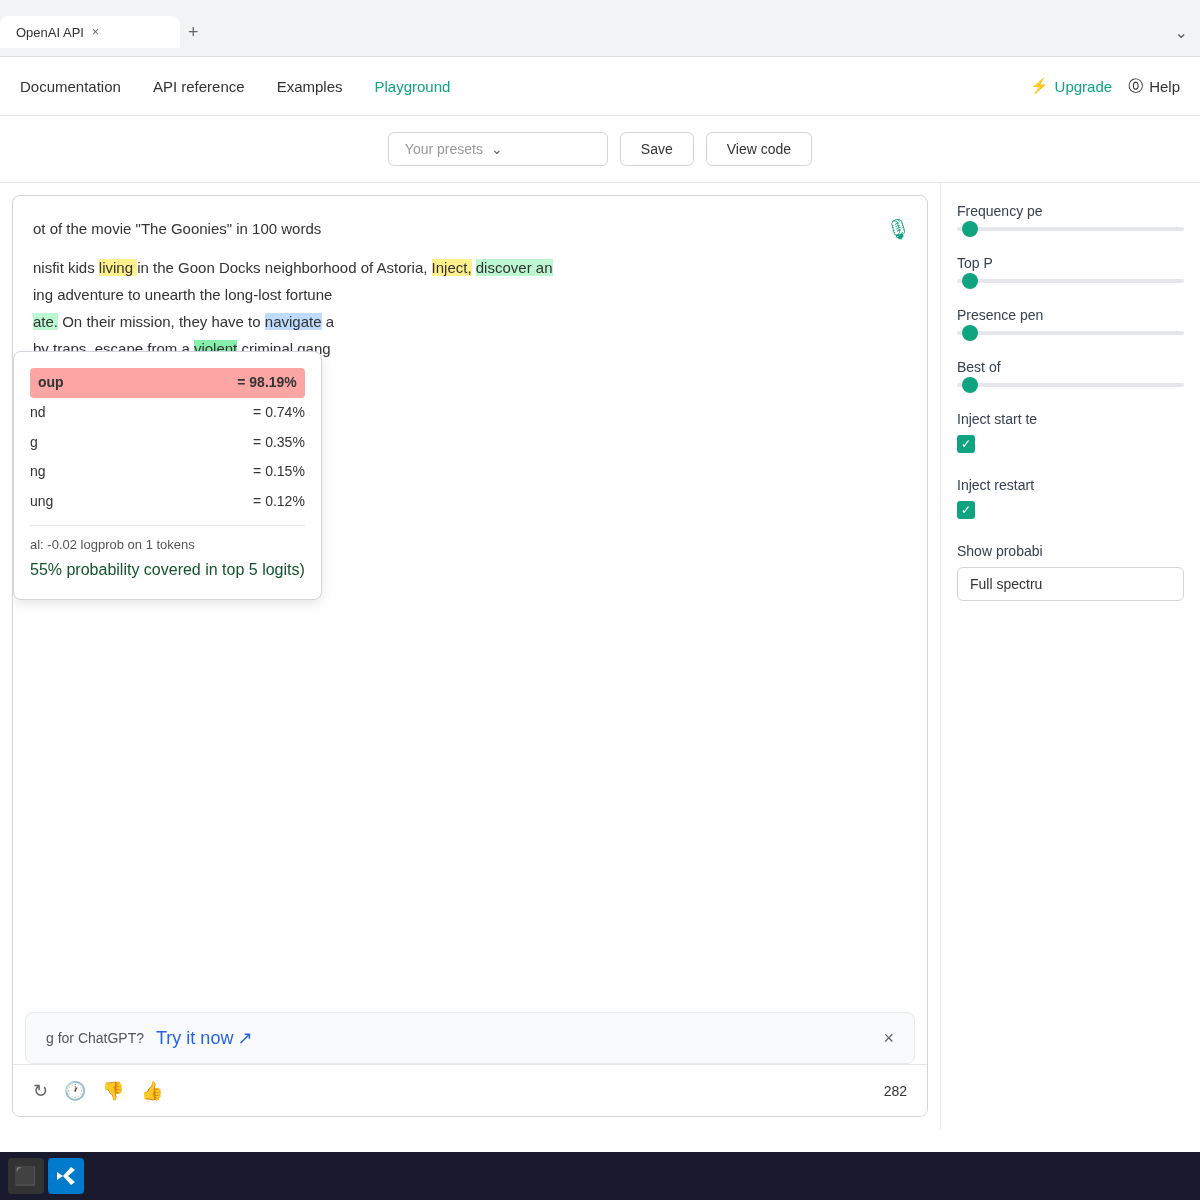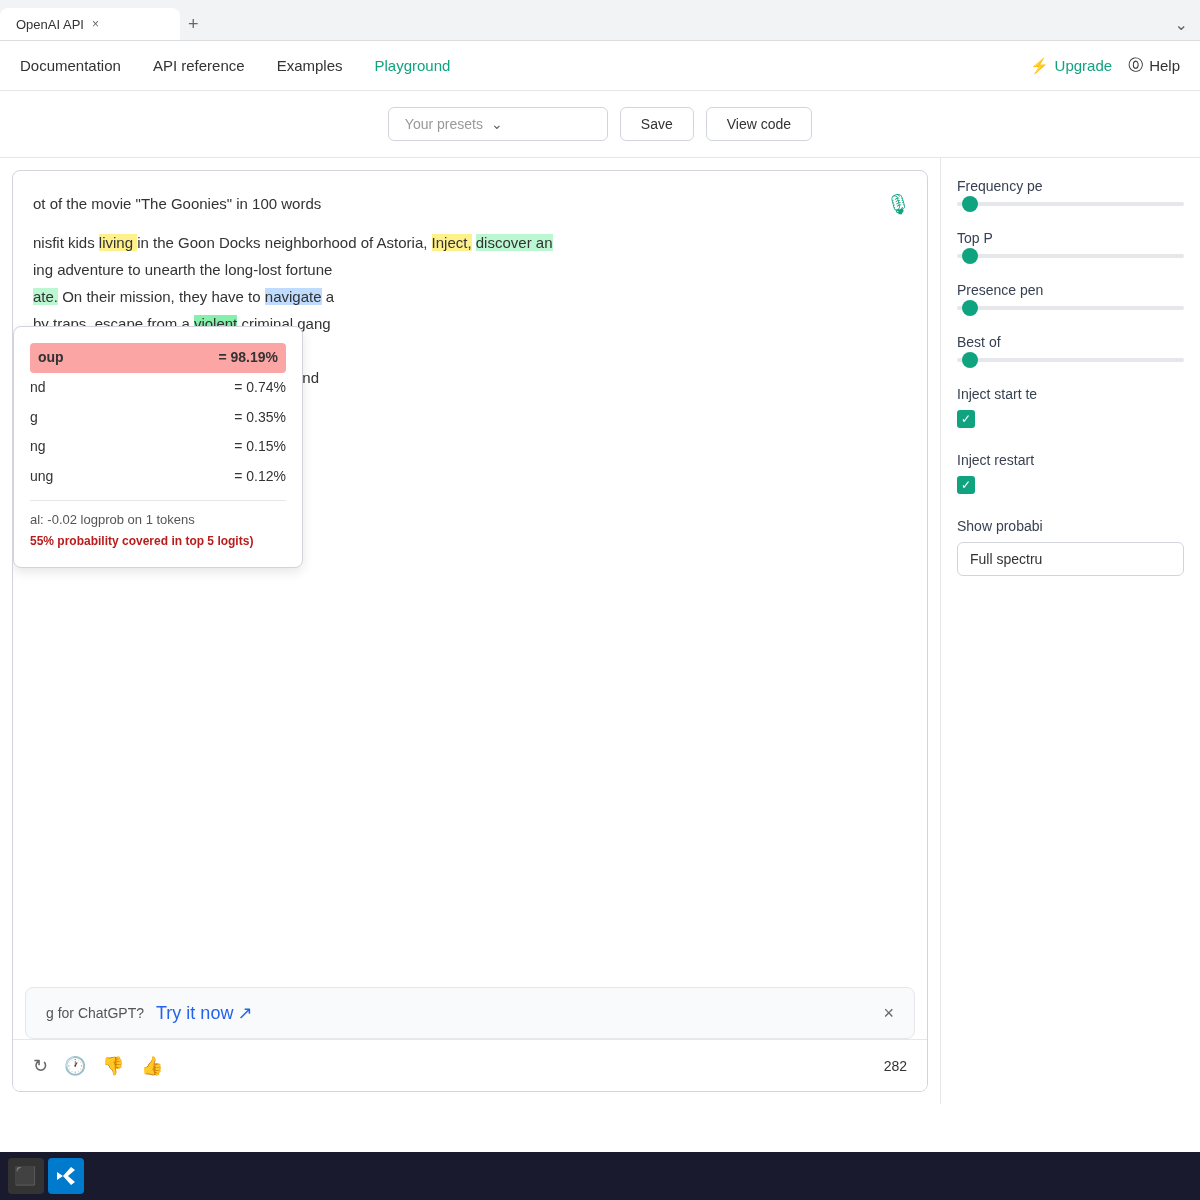--- a/index.html
+++ b/index.html
@@ -1,31 +1,31 @@
 <!DOCTYPE html>
 <html><head>
   <meta charset="utf-8">
   <style>
     * { margin: 0; padding: 0; box-sizing: border-box; }
     body { font-family: -apple-system, BlinkMacSystemFont, 'Segoe UI', sans-serif; background: #fff; width: 1200px; height: 1200px; overflow: hidden; position: relative; }
 
     
     .browser-chrome { background: #f1f3f4; border-bottom: 1px solid #ddd; }
-    .tab-bar { display: flex; align-items: center; padding: 8px 0 0 0; background: #f1f3f4; height: 40px; }
+    .tab-bar { display: flex; align-items: center; padding: 8px 0 0 0; background: #f1f3f4; height: 56px; }
     .tab { display: flex; align-items: center; background: #fff; border-radius: 8px 8px 0 0; padding: 0 16px; height: 32px; font-size: 13px; color: #333; gap: 8px; min-width: 180px; }
     .tab-close { color: #666; cursor: pointer; font-size: 12px; }
     .tab-new { background: none; border: none; color: #666; font-size: 18px; cursor: pointer; padding: 0 8px; }
     .tab-end { margin-left: auto; padding-right: 12px; color: #666; font-size: 16px; }
 
     .address-bar { background: #fff; border-top: 1px solid #ddd; padding: 6px 12px; display: flex; align-items: center; gap: 8px; height: 44px; border-bottom: 1px solid #e0e0e0; }
     .address-input { flex: 1; border: none; outline: none; font-size: 14px; color: #333; background: transparent; }
     .share-icon { color: #666; font-size: 18px; }
 
     
-    .nav-bar { display: flex; align-items: center; padding: 0 20px; height: 50px; border-bottom: 1px solid #e5e5e5; gap: 32px; }
+    .nav-bar { display: flex; align-items: center; padding: 0 20px; height: 59px; border-bottom: 1px solid #e5e5e5; gap: 32px; }
     .nav-link { font-size: 15px; color: #333; text-decoration: none; cursor: pointer; }
     .nav-link.active { color: #10a37f; font-weight: 500; }
     .nav-right { margin-left: auto; display: flex; align-items: center; gap: 16px; }
     .upgrade-btn { display: flex; align-items: center; gap: 6px; font-size: 15px; color: #10a37f; font-weight: 500; cursor: pointer; }
     .help-btn { display: flex; align-items: center; gap: 6px; font-size: 15px; color: #333; cursor: pointer; }
 
     
     .toolbar { display: flex; align-items: center; justify-content: center; padding: 16px 20px; gap: 12px; border-bottom: 1px solid #e5e5e5; }
     .presets-select { border: 1px solid #d1d5db; border-radius: 6px; padding: 8px 16px; font-size: 14px; color: #999; display: flex; align-items: flex-end; gap: 8px; min-width: 220px; cursor: pointer; }
     .chevron-down { color: #666; }
@@ -51,21 +51,21 @@
     .mic-icon { position: absolute; right: 16px; top: 16px; color: #10a37f; font-size: 20px; cursor: pointer; }
 
     
     .token-popup { position: absolute; left: 0; top: 155px; background: white; border: 1px solid #d1d5db; border-radius: 8px; padding: 16px; min-width: 290px; box-shadow: 0 4px 12px rgba(0,0,0,0.1); z-index: 10; }
     .popup-row { display: flex; justify-content: space-between; padding: 3px 0; font-size: 14px; }
     .popup-row.highlighted { background: #fca5a5; padding: 3px 8px; border-radius: 4px; font-weight: 600; }
     .popup-label { color: #333; }
     .popup-value { color: #333; }
     .popup-divider { border: none; border-top: 1px solid #e5e7eb; margin: 8px 0; }
     .popup-total { font-size: 13px; color: #555; }
-    .popup-note { font-size: 12px; color: #b91c1c; font-weight: bold; }
+    .popup-note { font-size: 16px; color: #14532d; }
 
     
     .bottom-banner { position: absolute; bottom: 52px; left: 12px; right: 12px; background: #f9fafb; border: 1px solid #e5e7eb; border-radius: 8px; padding: 14px 20px; display: flex; align-items: center; gap: 12px; }
     .banner-text { font-size: 14px; color: #555; }
     .banner-link { color: #2563eb; font-size: 18px; font-weight: 500; cursor: pointer; display: flex; align-items: center; gap: 4px; }
     .banner-close { margin-left: auto; color: #666; cursor: pointer; font-size: 18px; }
 
     
     .bottom-bar { position: absolute; bottom: 0; left: 0; right: 0; border-top: 1px solid #e5e7eb; height: 52px; display: flex; align-items: center; padding: 0 20px; gap: 16px; background: #fff; }
     .bottom-icon { color: #666; font-size: 18px; cursor: pointer; }

